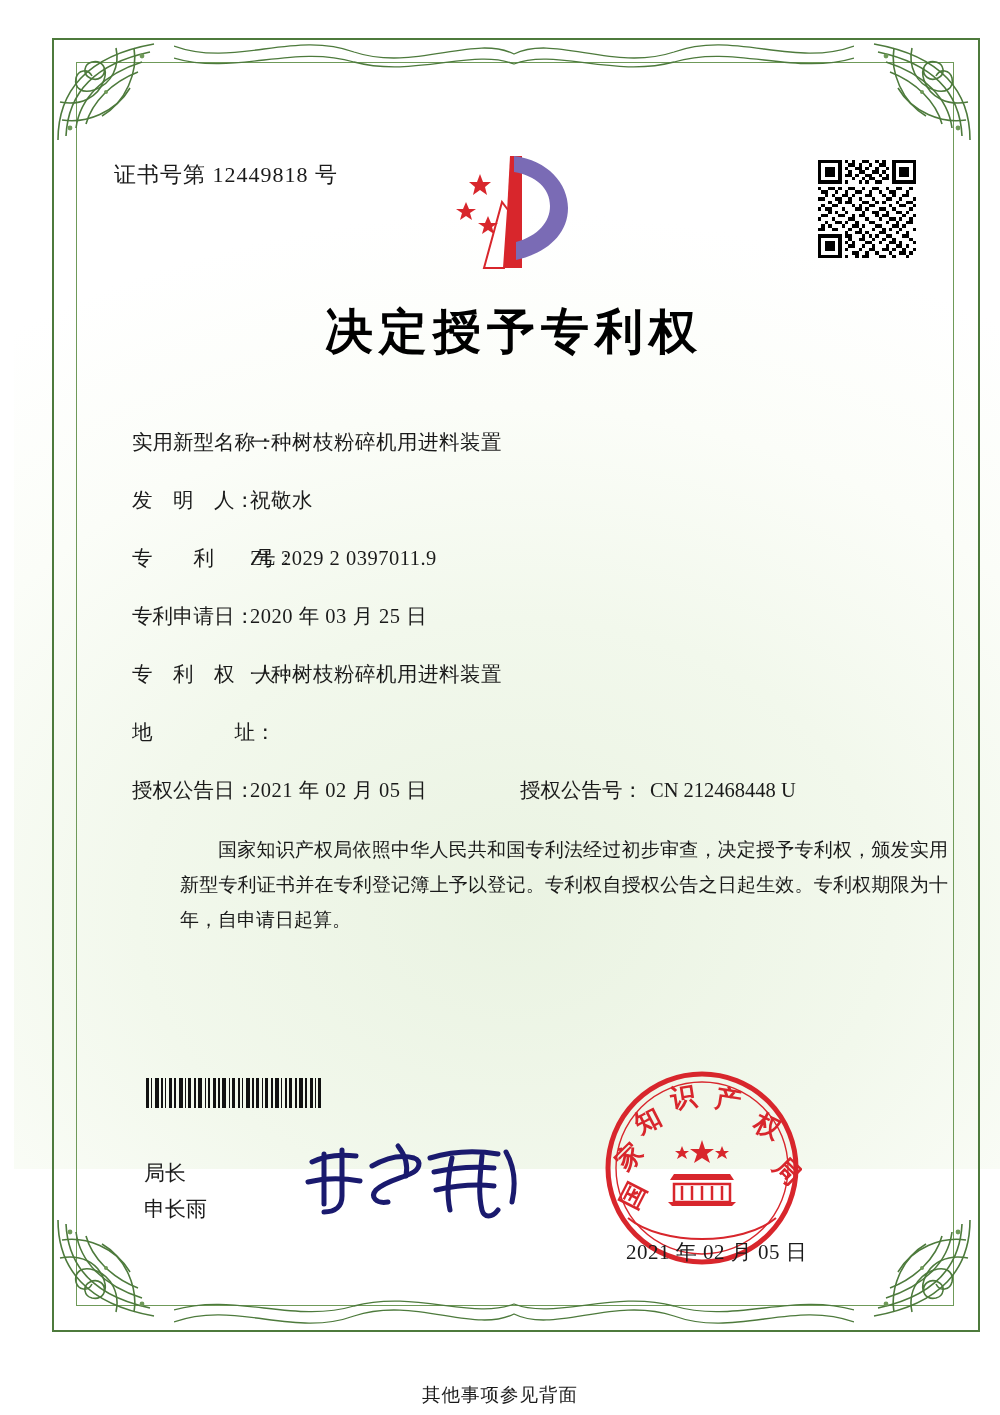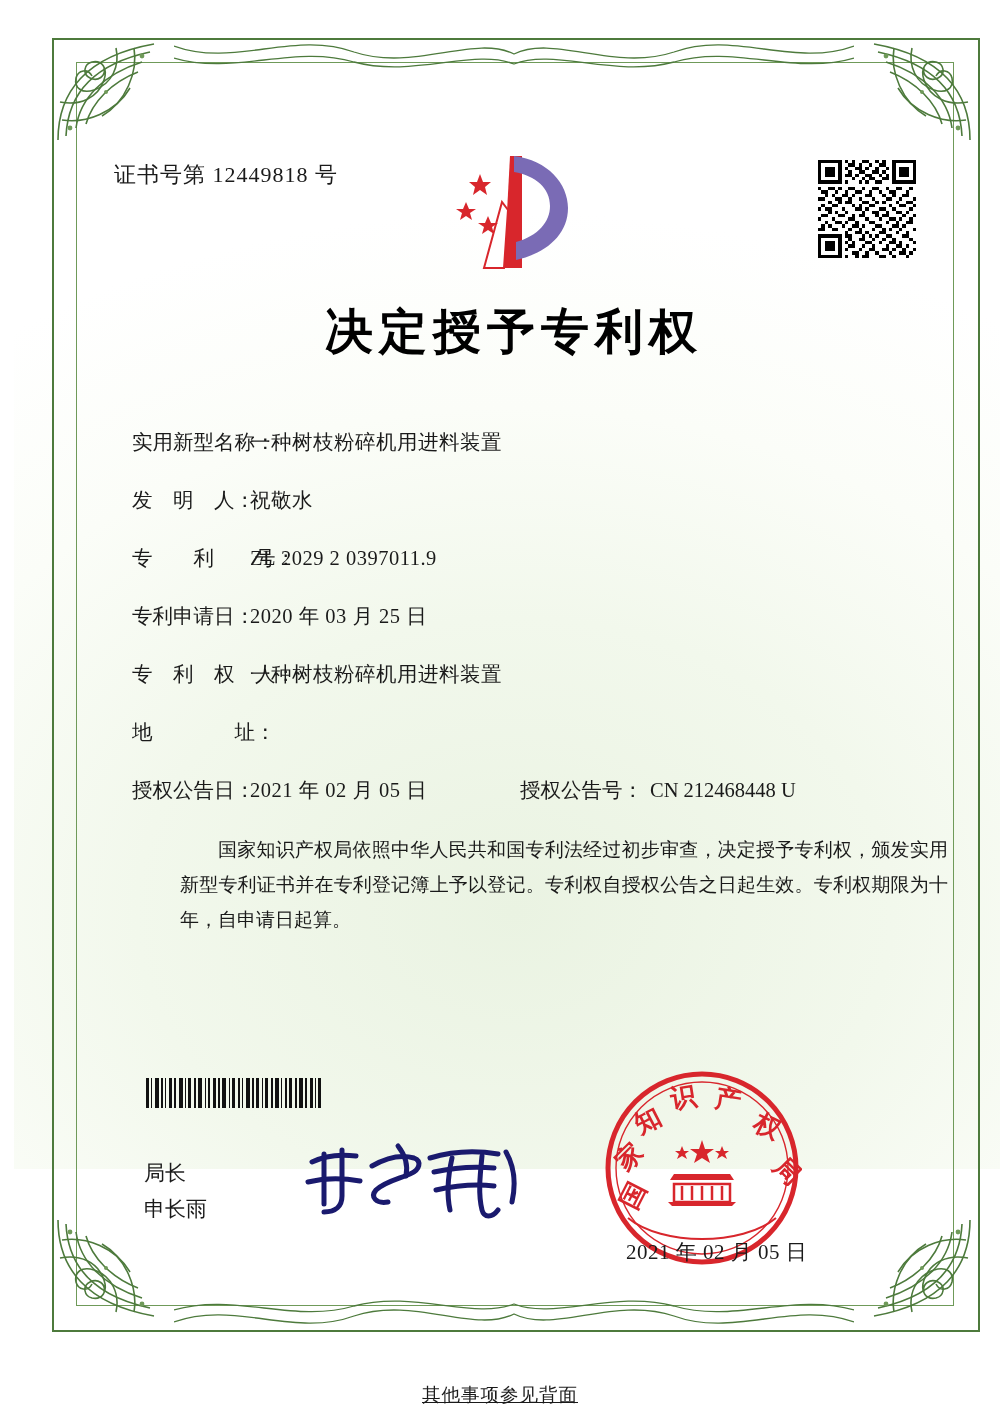--- a/index.html
+++ b/index.html
@@ -191,21 +191,20 @@
     font-size: 19px;
   }
 
   .footnote {
     position: absolute;
     left: 0; right: 0;
     top: 1382px;
     text-align: center;
     font-size: 18.5px;
     letter-spacing: 1px;
-    text-decoration: underline;
   }
 </style>
 </head>
 <body>
 
 <div class="page">
 
   <div class="frame-outer"></div>
   <div class="frame-inner"></div>
 

